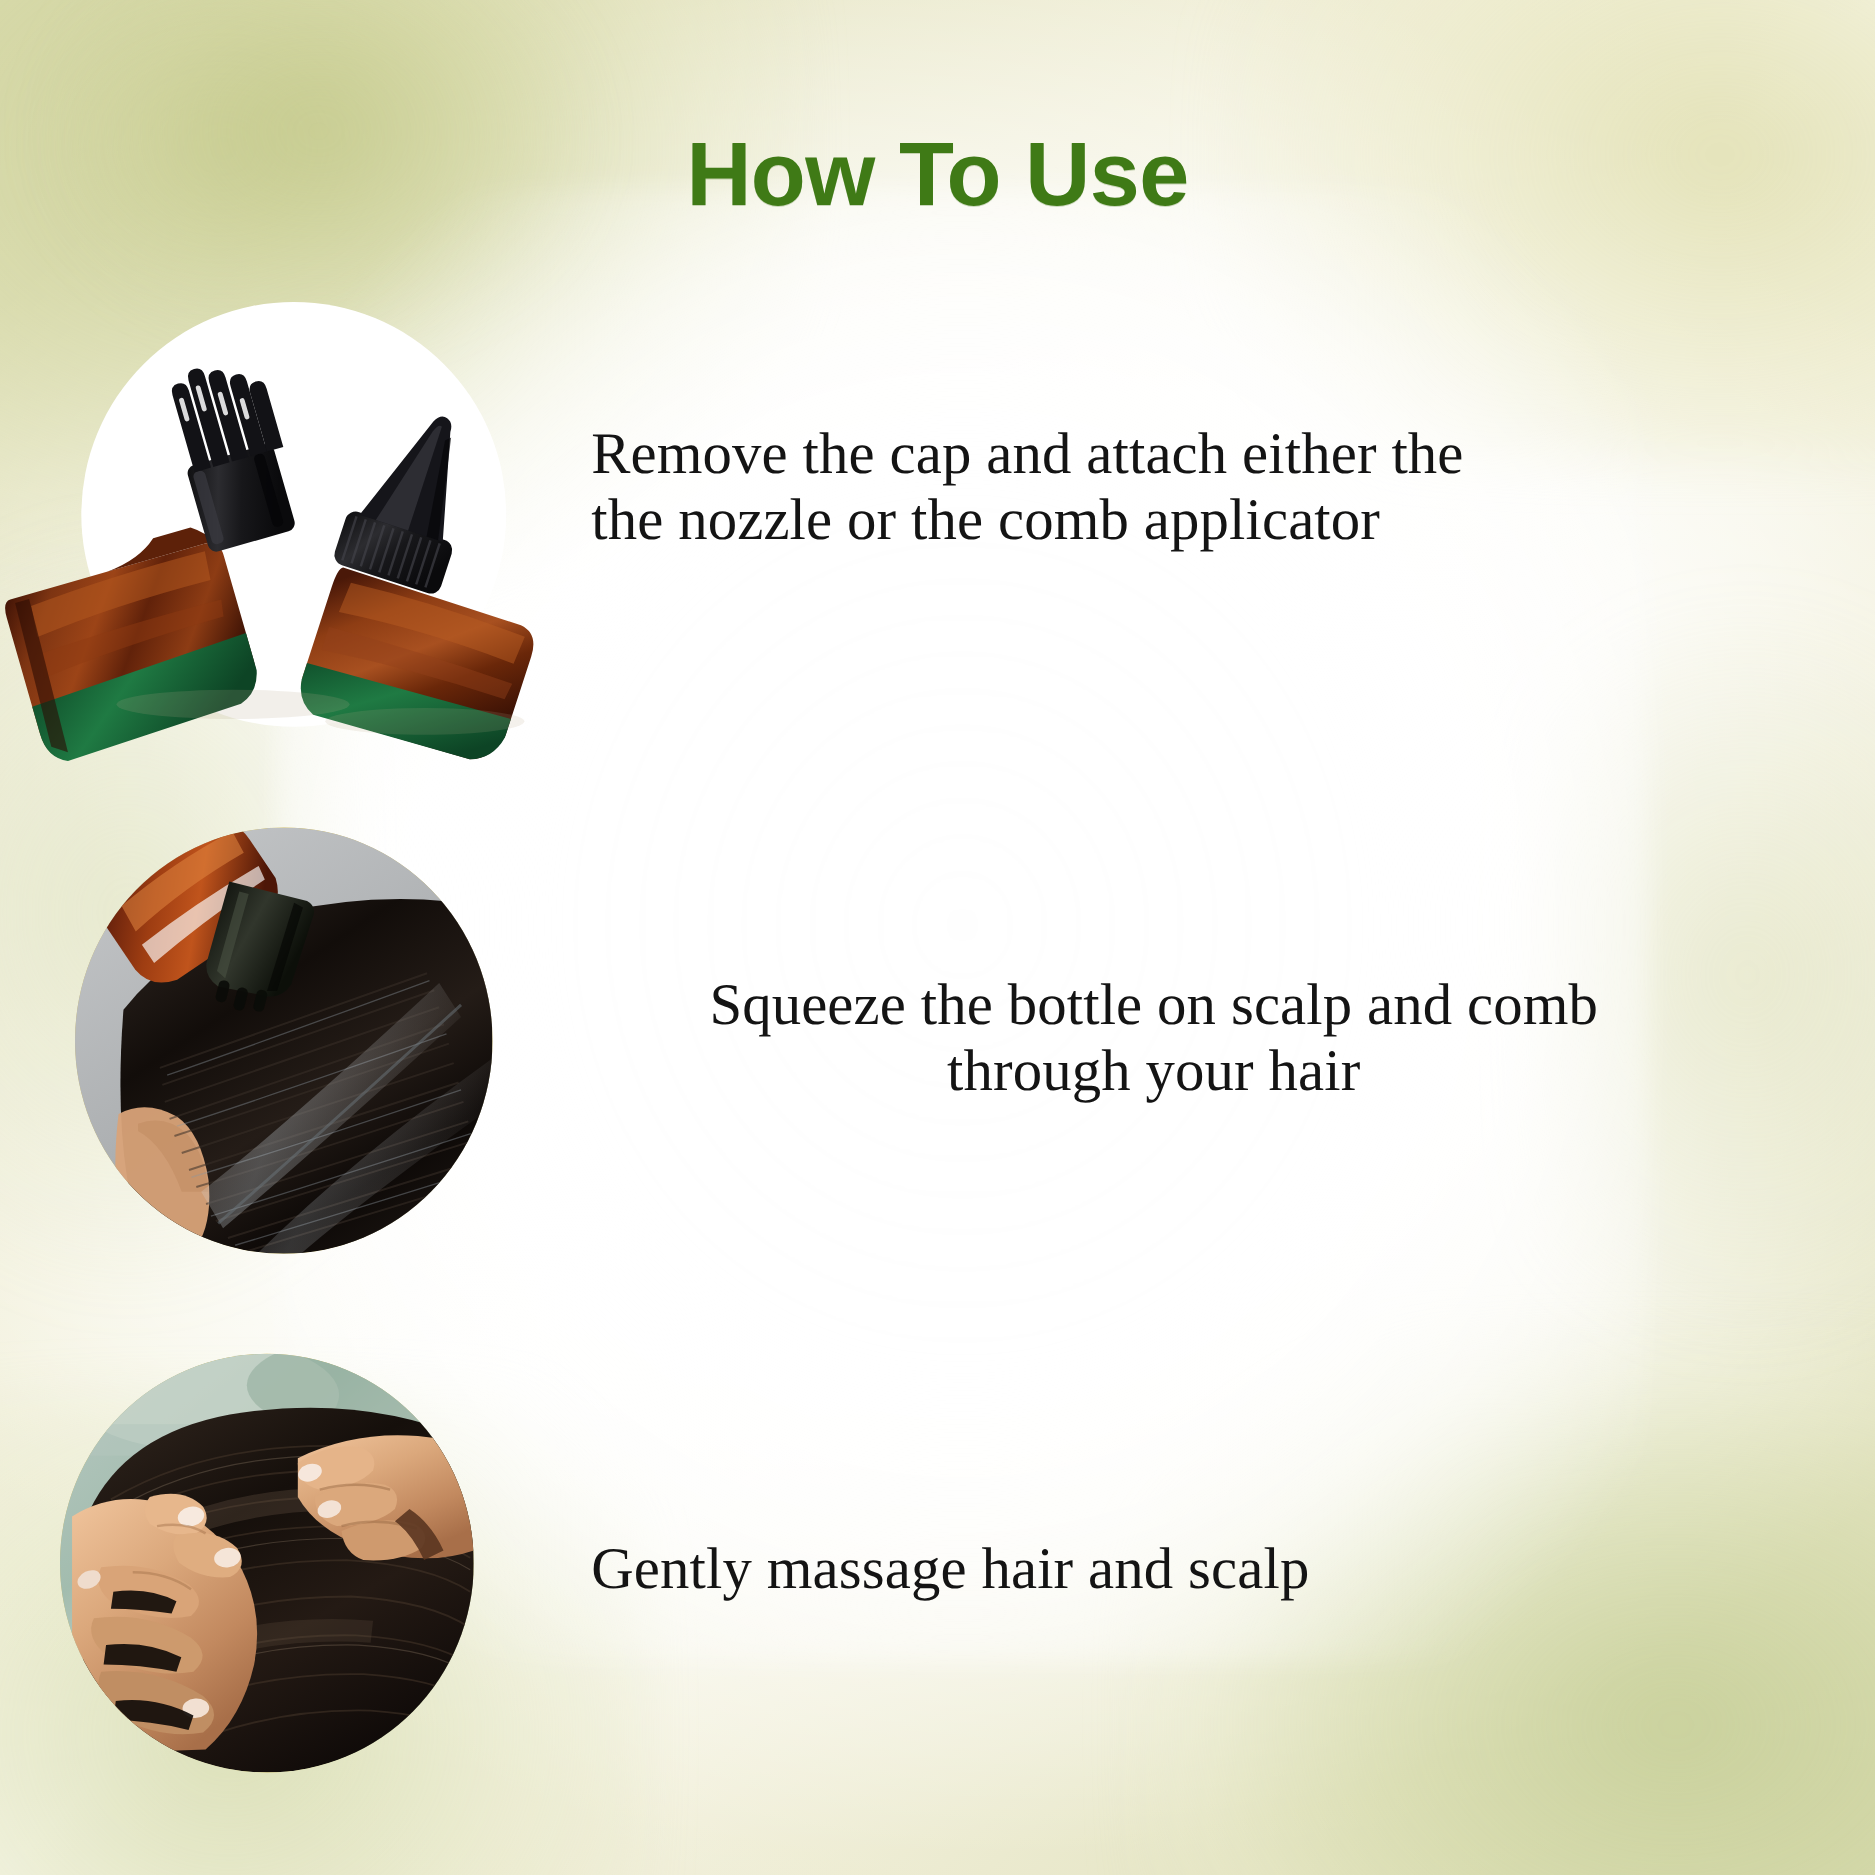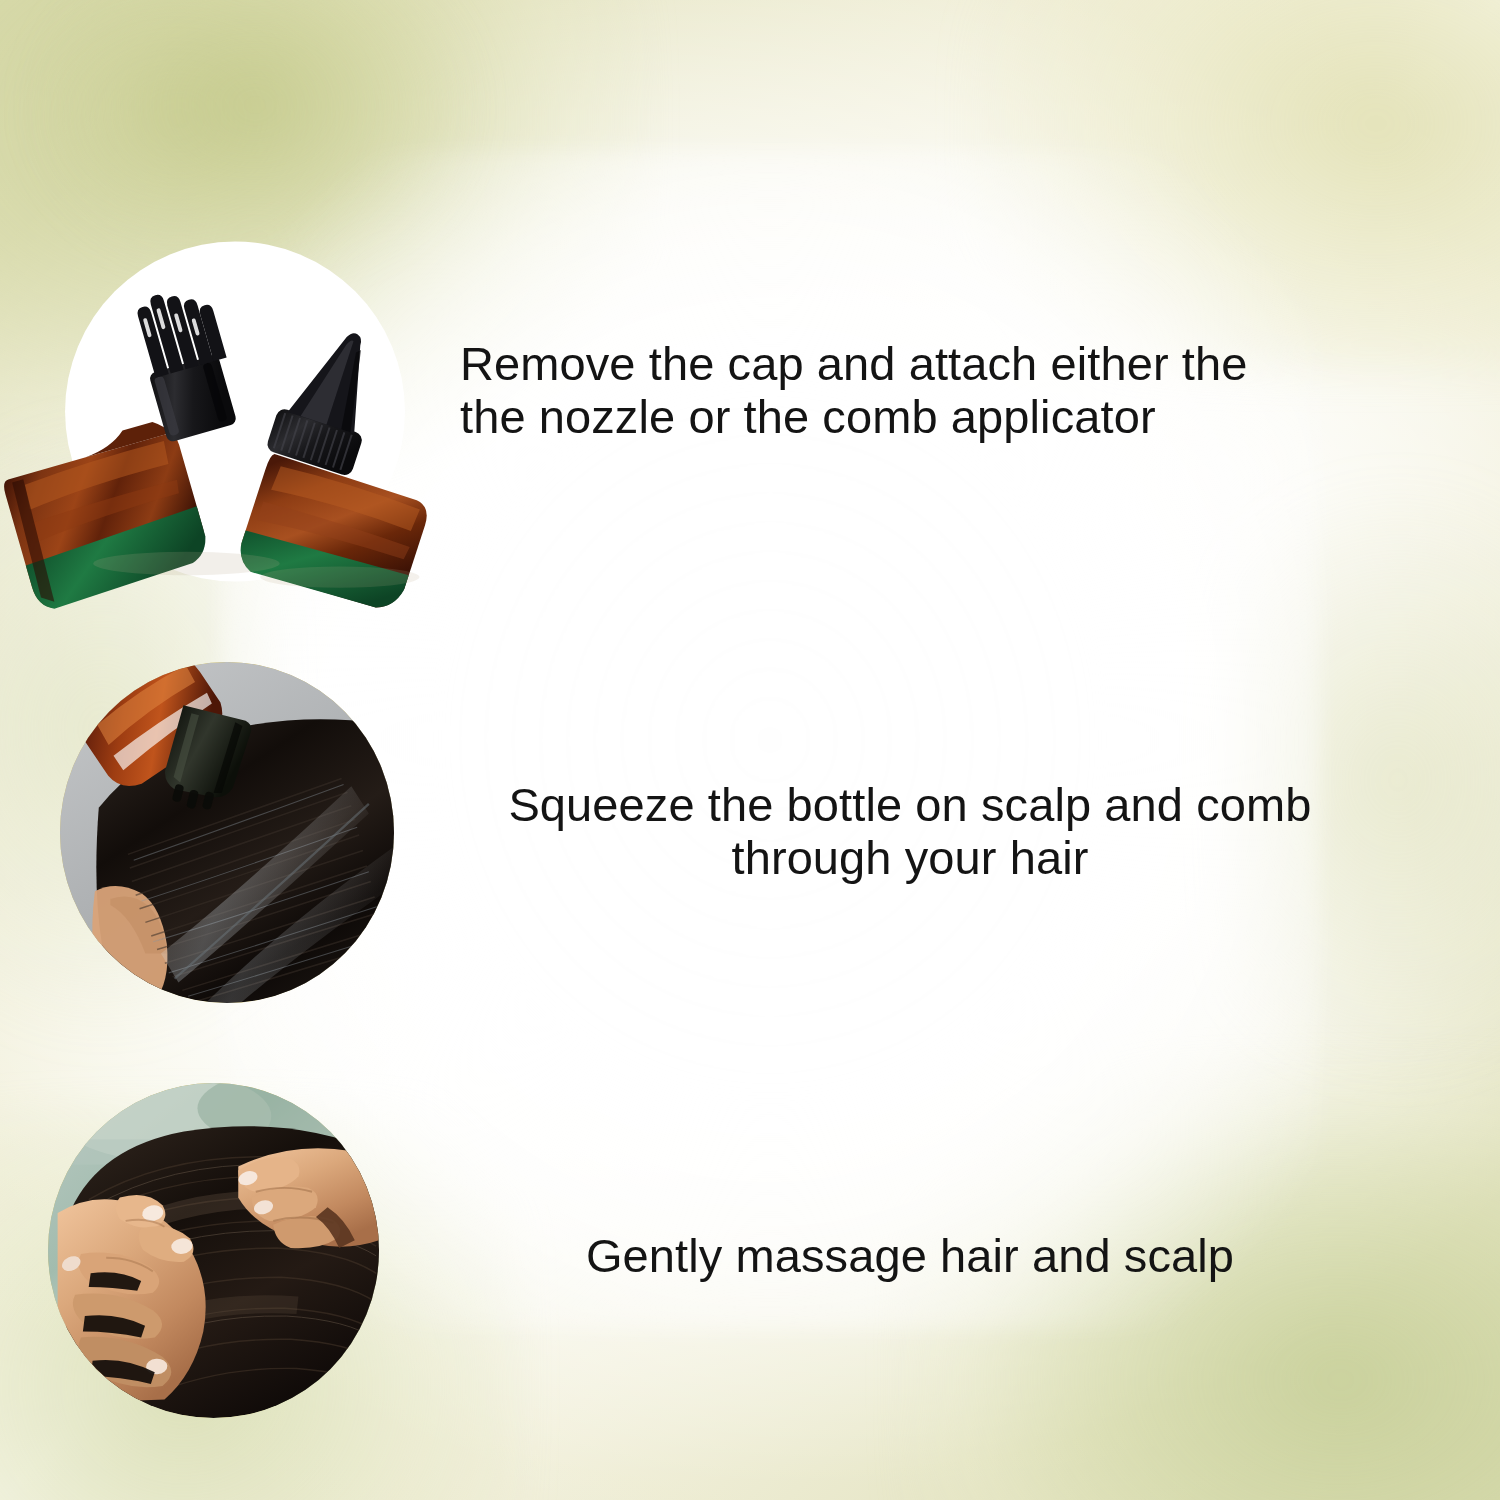--- a/index.html
+++ b/index.html
@@ -153,49 +153,50 @@
     border-radius: 50%;
     overflow: hidden;
   }
   #step-1 .photo-clip { overflow: visible; }
   #step-1 .photo-svg  { overflow: visible; }
 
   .photo-svg { display: block; width: 100%; height: 100%; }
 
   .step-text {
     position: absolute;
-    left: 460px;
+    left: 473px;
     width: 900px;
-    font-family: Liberation Sans, sans-serif;
+    font-family: Liberation Serif, serif;
     font-size: 47px;
     font-weight: 400;
     line-height: 1.13;
     color: #141414;
     white-space: pre-line;
     letter-spacing: 0.1px;
   }
   #step-1 .step-text { top: 94px; }
   #step-2 .step-text { top: 116px; text-align: center; }
-  #step-3 .step-text { top: 146px; text-align: center; }
+  #step-3 .step-text { top: 146px; }
 </style>
 </head>
 <body>
 
 <div class="page">
 
   <div class="wash wash-base"></div>
   <div class="wash wash-tl"></div>
   <div class="wash wash-tl2"></div>
   <div class="wash wash-tr"></div>
   <div class="wash wash-bl"></div>
   <div class="wash wash-br"></div>
   <div class="wash wash-l"></div>
   <div class="wash wash-r"></div>
   <div class="wash wash-center-clear"></div>
 
+  <h1 class="title">How To Use</h1>
 
   <div class="step" id="step-1">
 
     <div class="photo-frame">
       <div class="photo-clip">
         <svg class="photo-svg" viewBox="0 0 340 347" preserveAspectRatio="xMidYMid slice">
           <defs>
             <clipPath id="c1clip">
                 <circle cx="170" cy="173.5" r="173.5"></circle>
               </clipPath>

